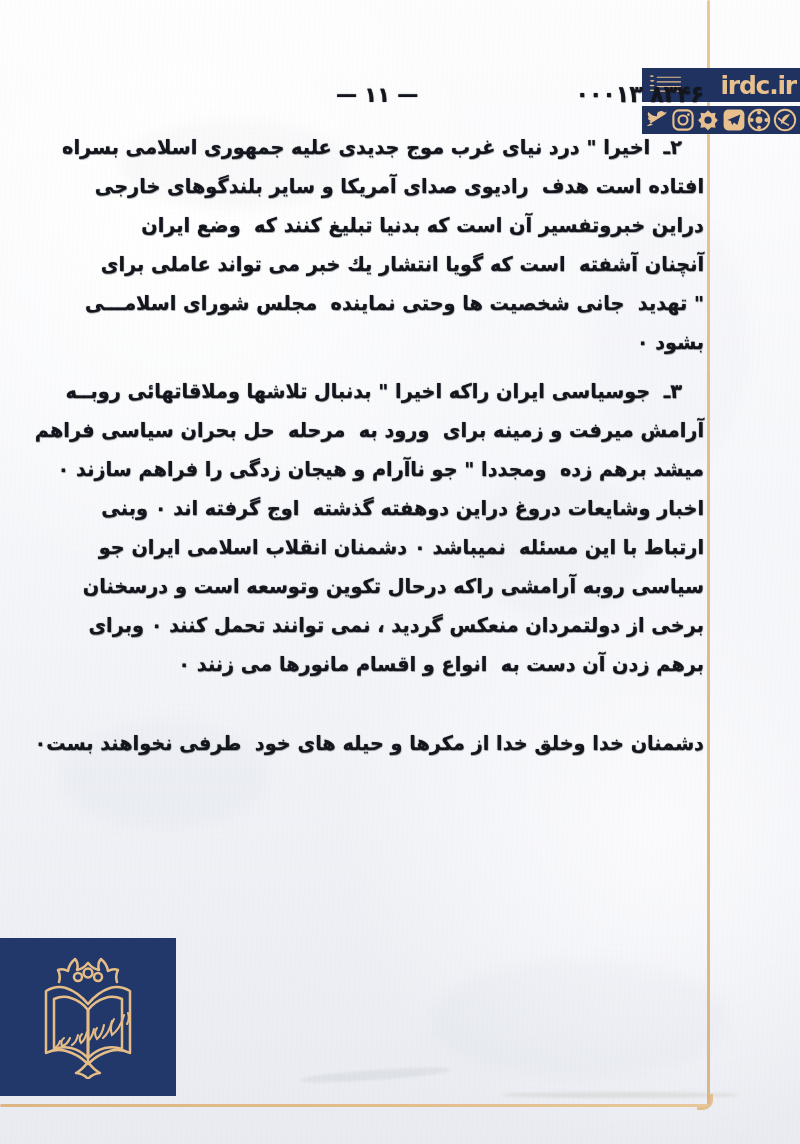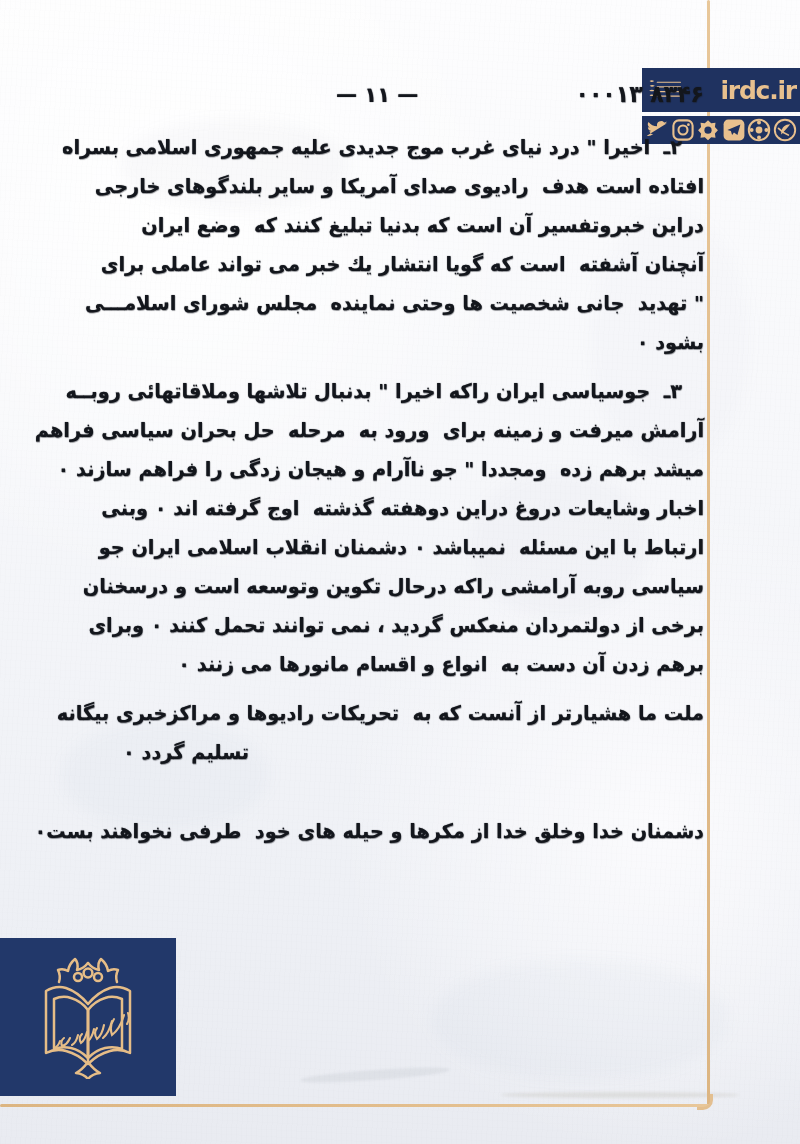--- a/index.html
+++ b/index.html
@@ -96,21 +96,21 @@
     top: 68px;
     width: 158px;
   }
   .wm-row {
     background: #1f3260;
     display: flex;
     align-items: center;
     box-sizing: border-box;
   }
   .wm-row-top {
-    height: 44px;
+    height: 34px;
     padding: 0 4px 0 6px;
     justify-content: space-between;
     margin-bottom: 4px;
   }
   .wm-domain {
     font-family: "DejaVu Sans", "Liberation Sans", sans-serif;
     font-weight: 700;
     font-size: 25px;
     letter-spacing: -1.2px;
     color: #e8c08e;
@@ -303,24 +303,20 @@
       <div class="scan-ink doc-line tail">آرامش میرفت و زمینه برای  ورود به  مرحله  حل بحران سیاسی فراهم</div>
       <div class="scan-ink doc-line tail">میشد برهم زده  ومجددا " جو ناآرام و هیجان زدگی را فراهم سازند ٠</div>
       <div class="scan-ink doc-line tail">اخبار وشایعات دروغ دراین دوهفته گذشته  اوج گرفته اند ٠ وبنی</div>
       <div class="scan-ink doc-line tail">ارتباط با این مسئله  نمیباشد ٠ دشمنان انقلاب اسلامی ایران جو</div>
       <div class="scan-ink doc-line tail">سیاسی روبه آرامشی راکه درحال تکوین وتوسعه است و درسخنان</div>
       <div class="scan-ink doc-line tail">برخی از دولتمردان منعکس گردید ، نمی توانند تحمل کنند ٠ وبرای</div>
       <div class="scan-ink doc-line tail">برهم زدن آن دست به  انواع و اقسام مانورها می زنند ٠</div>
     </div>
 
 
-    <div class="doc-para">
-      <div class="scan-ink doc-line tail">ملت ما هشیارتر از آنست که به  تحریکات رادیوها و مراکزخبری بیگانه</div>
-      <div class="scan-ink doc-line short-tail4">تسلیم گردد ٠</div>
-    </div>
 
     <div class="para-gap-lg"></div>
 
     <div class="doc-para">
       <div class="scan-ink doc-line tail">دشمنان خدا وخلق خدا از مکرها و حیله های خود  طرفی نخواهند بست٠</div>
     </div>
 
   </div>
 
   <div id="institution-seal">

